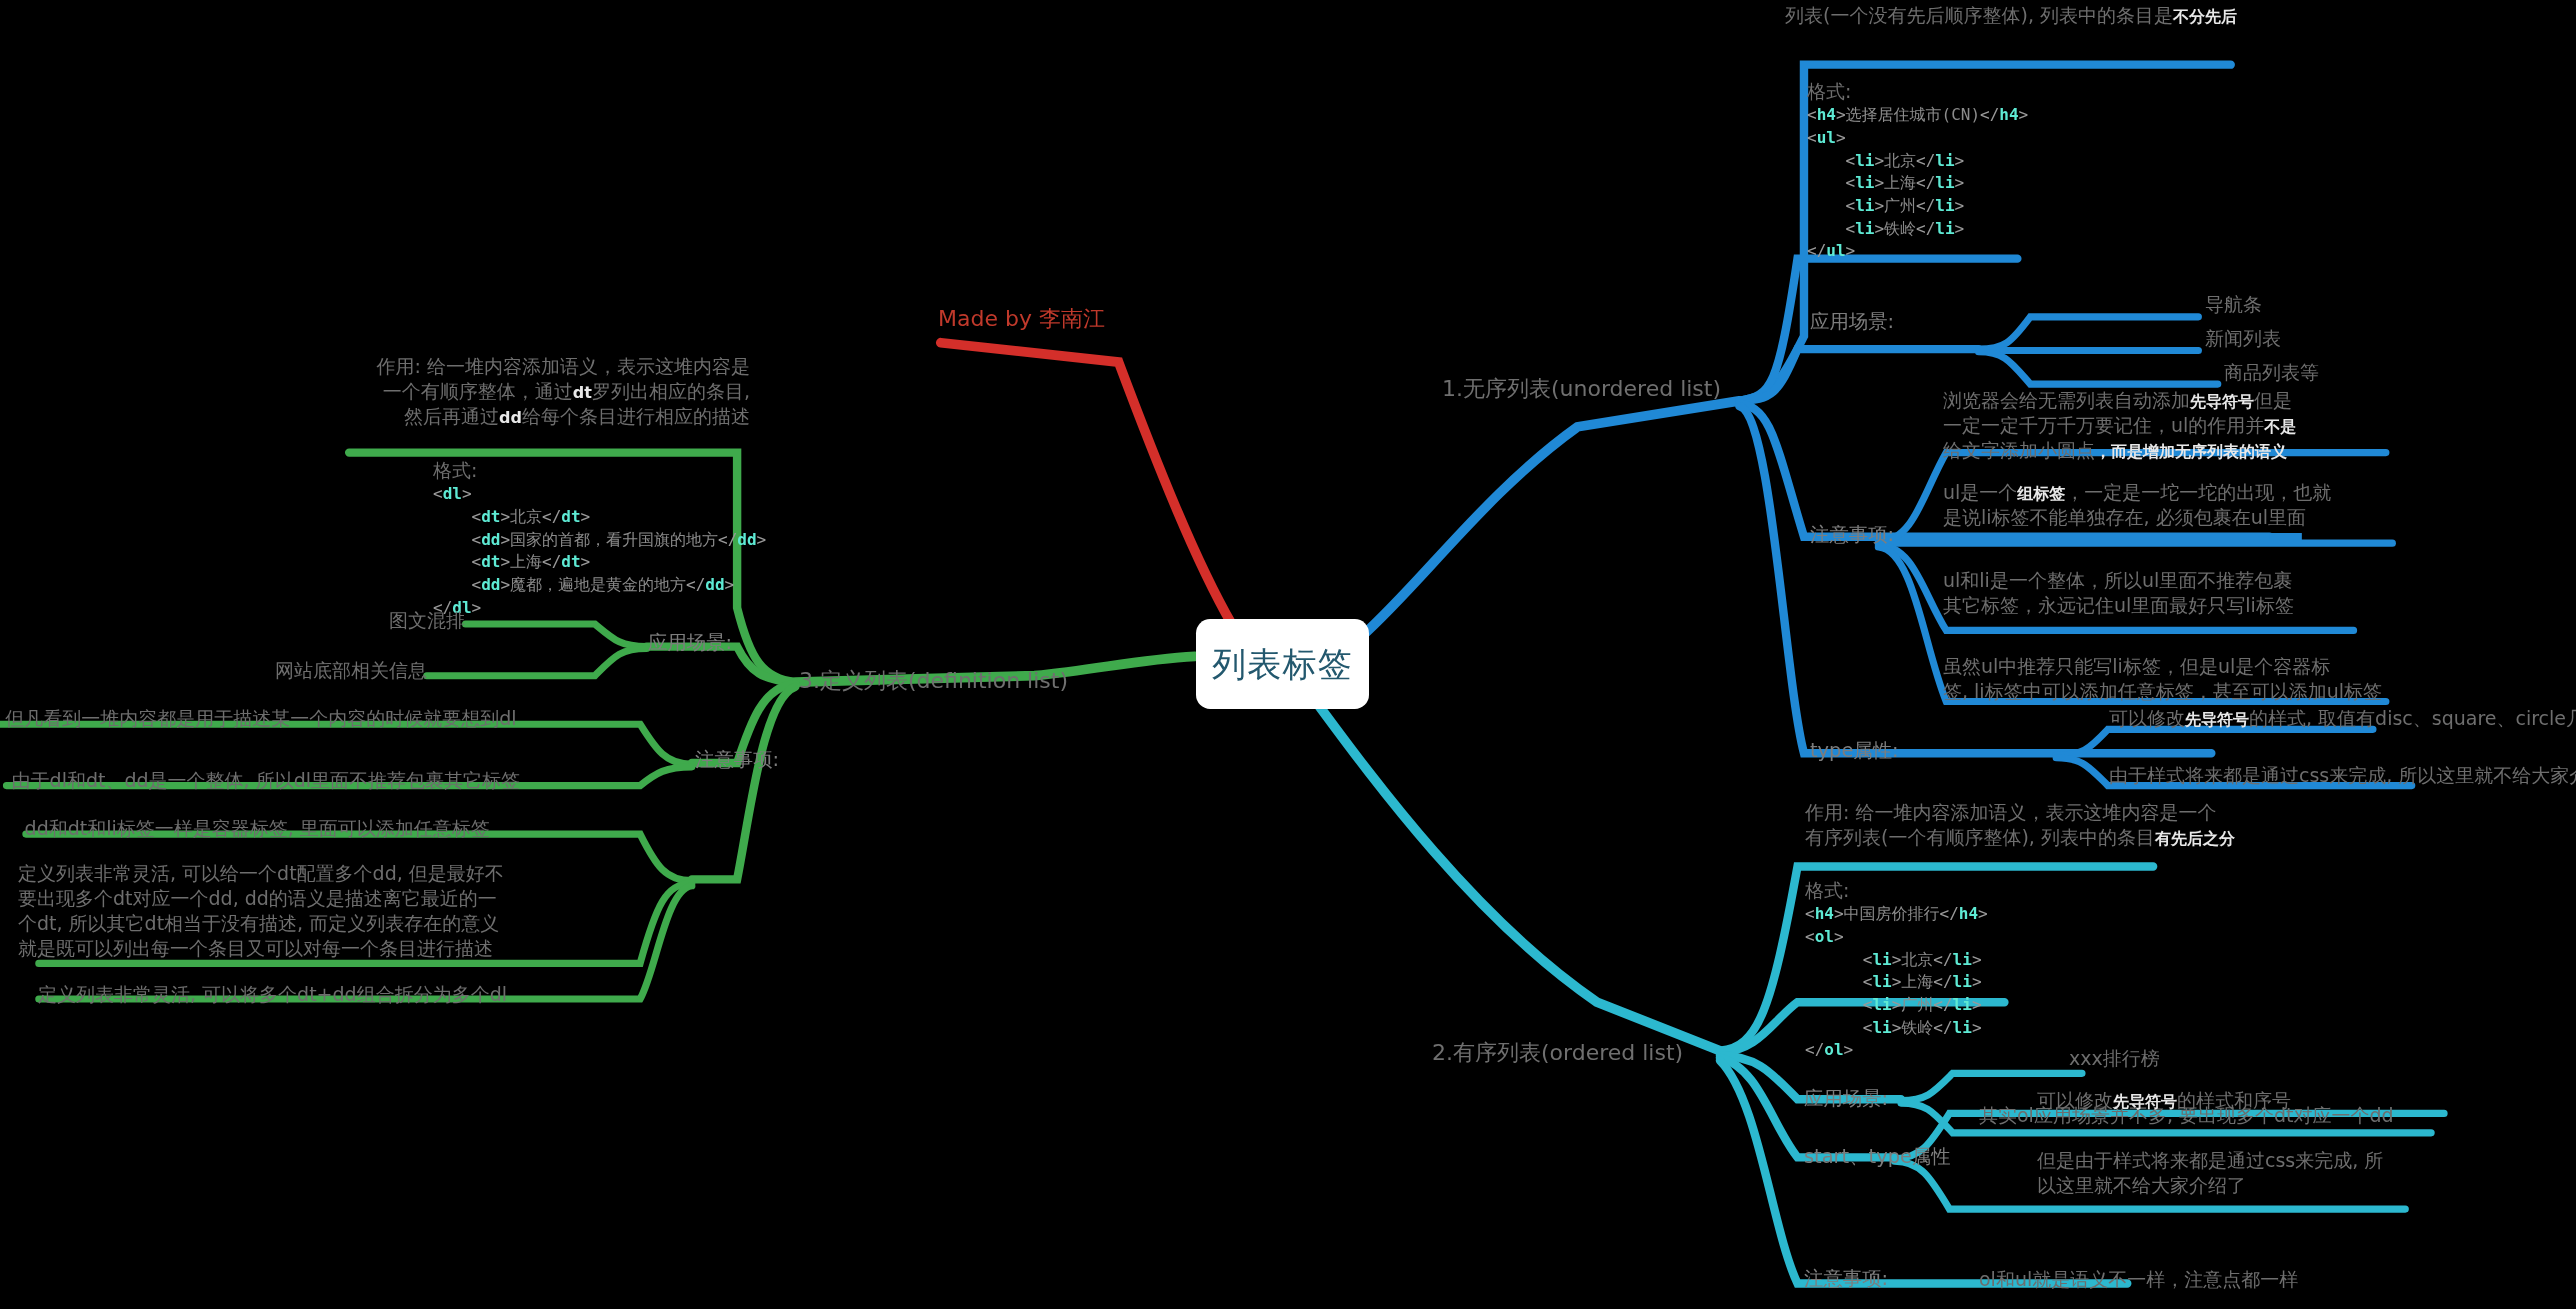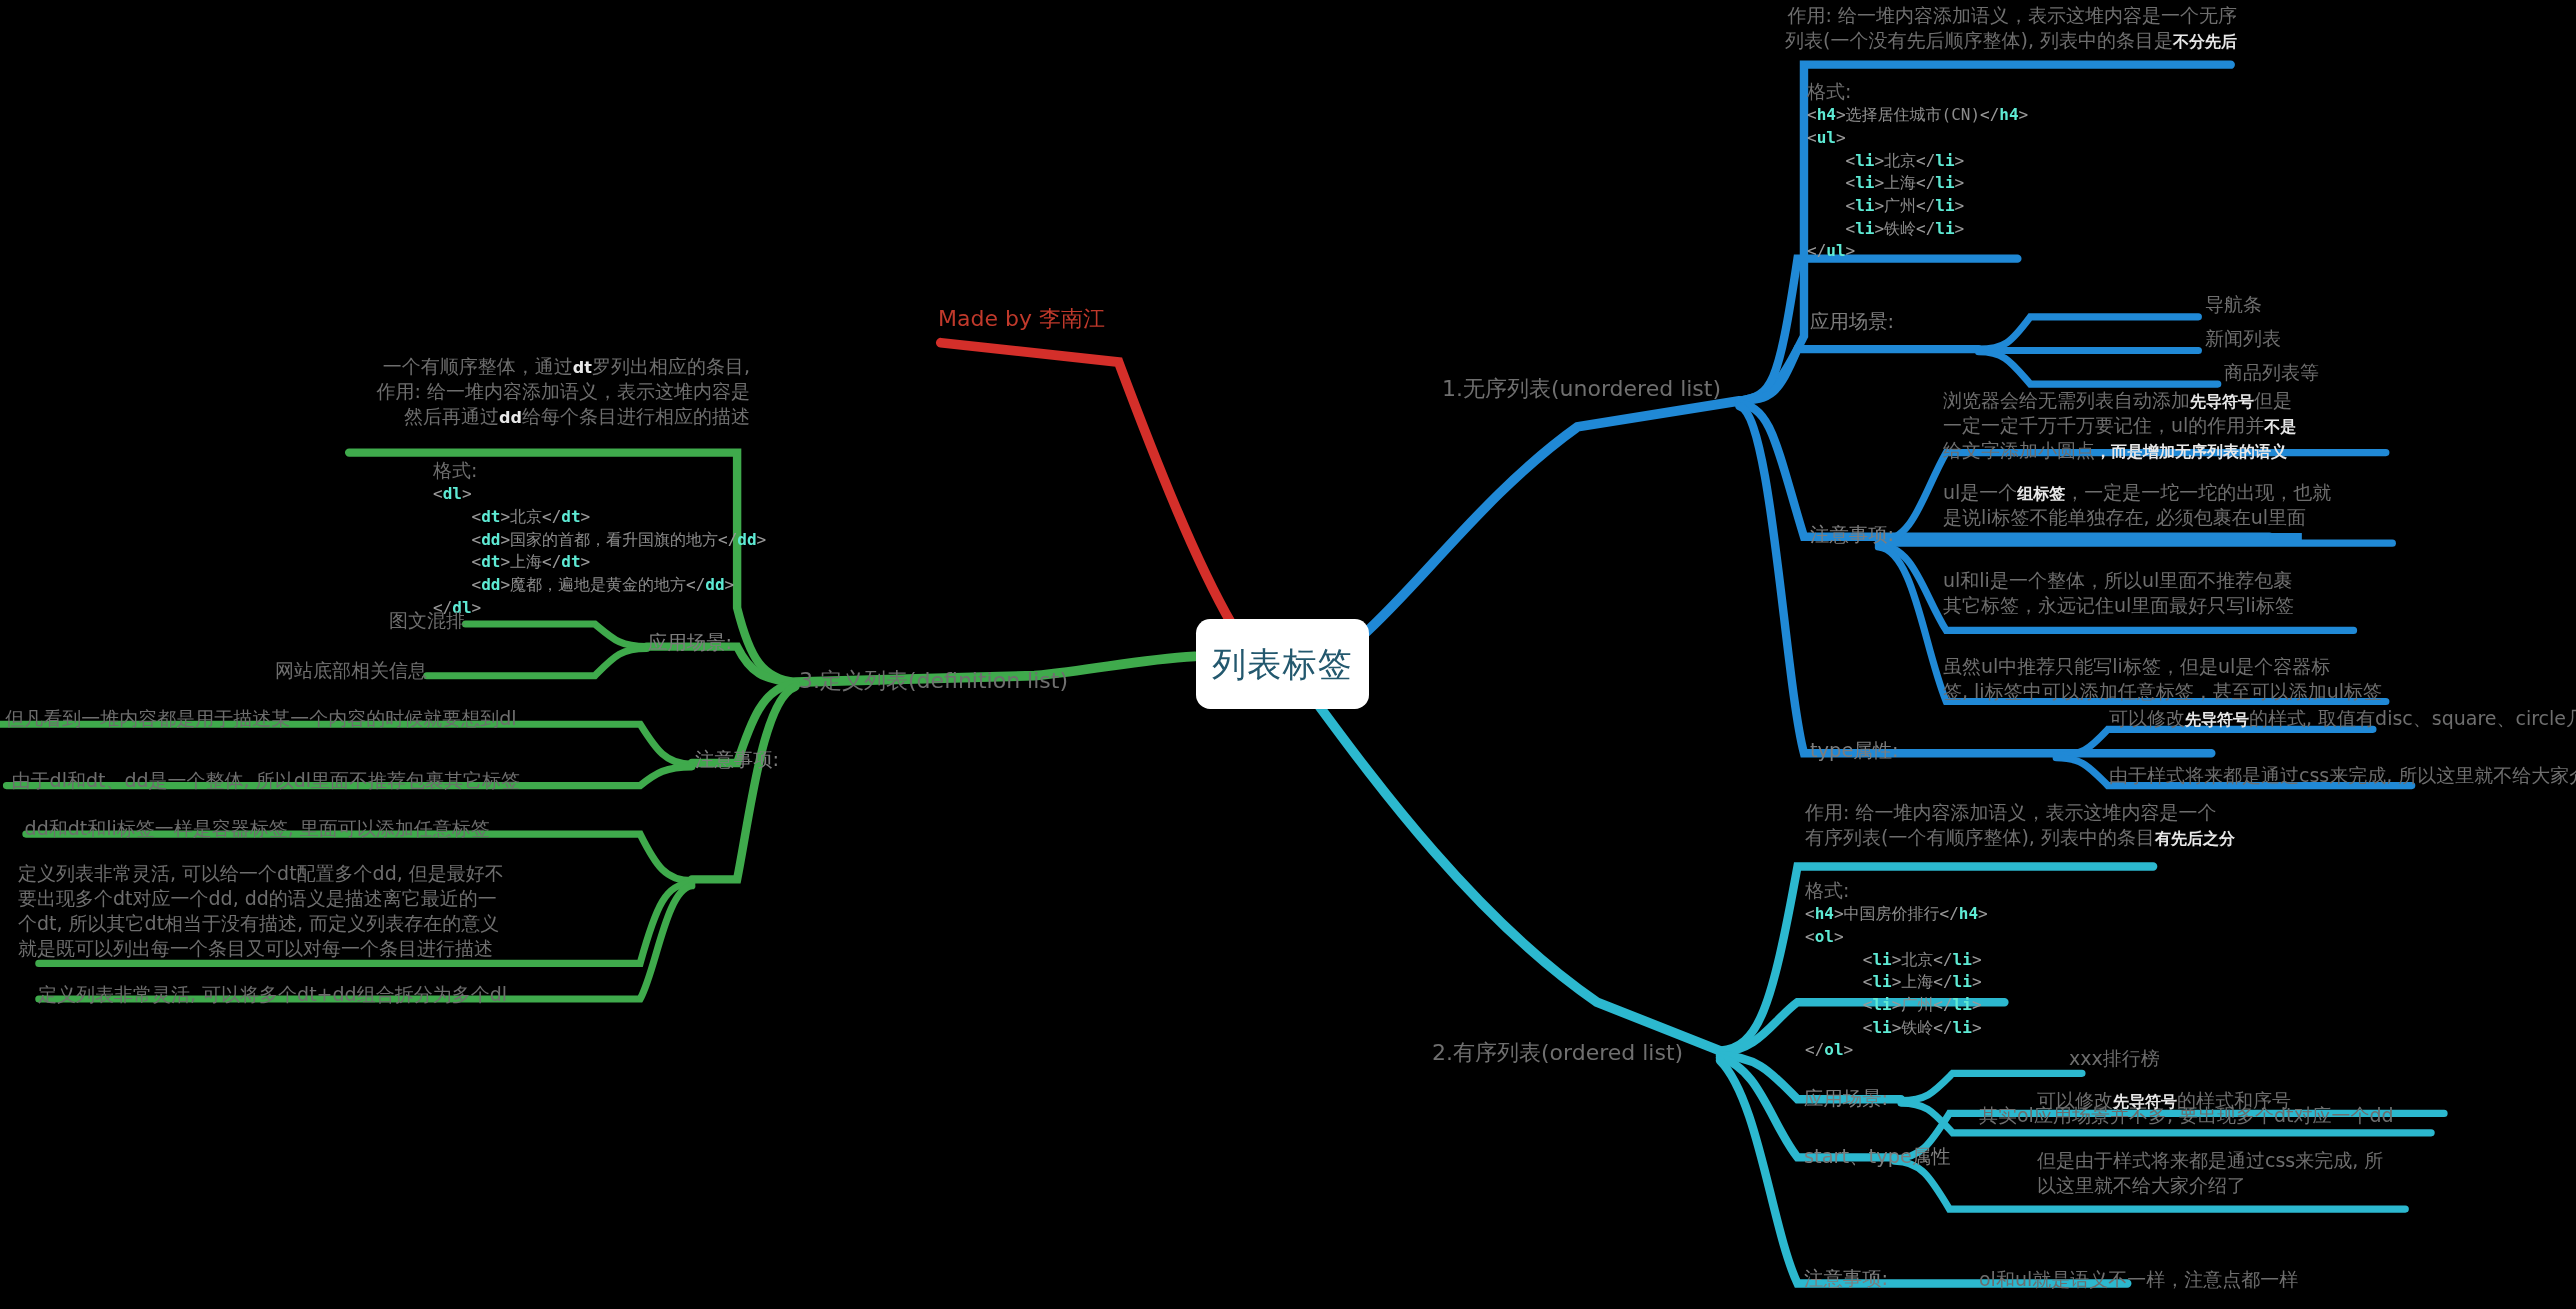--- a/index.html
+++ b/index.html
@@ -86,21 +86,20 @@
 
 <div id="central" class="node">
   <span>列表标签</span>
 </div>
 
 <div class="node mt-red" style="left:938px;top:304px;">Made by 李南江</div>
 
 <div class="node main-title" style="left:1442px;top:374px;">1.无序列表(unordered list)</div>
 
 <div class="wrapnode ta-r" style="left:1474px;top:3.2px;width:763px;">
-  <div class="leaf">作用: 给一堆内容添加语义，表示这堆内容是一个无序</div>
   <div class="leaf"><span>列表(一个没有先后顺序整体), 列表中的条目是</span><span class="hl">不分先后</span></div>
 </div>
 
 <div class="wrapnode" style="left:1807px;top:79px;">
   <div class="cap">格式:</div>
   <div class="code"><span class="b">&lt;</span><span class="t">h4</span><span class="b">&gt;</span>选择居住城市(CN)<span class="b">&lt;/</span><span class="t">h4</span><span class="b">&gt;</span>
 <span class="b">&lt;</span><span class="t">ul</span><span class="b">&gt;</span>
     <span class="b">&lt;</span><span class="t">li</span><span class="b">&gt;</span>北京<span class="b">&lt;/</span><span class="t">li</span><span class="b">&gt;</span>
     <span class="b">&lt;</span><span class="t">li</span><span class="b">&gt;</span>上海<span class="b">&lt;/</span><span class="t">li</span><span class="b">&gt;</span>
     <span class="b">&lt;</span><span class="t">li</span><span class="b">&gt;</span>广州<span class="b">&lt;/</span><span class="t">li</span><span class="b">&gt;</span>
@@ -168,22 +167,22 @@
   <div class="leaf">但是由于样式将来都是通过css来完成, 所</div>
   <div class="leaf">以这里就不给大家介绍了</div>
 </div>
 
 <div class="node lvl2" style="left:1804px;top:1266px;">注意事项:</div>
 <div class="node leaf" style="left:1979px;top:1267px;">ol和ul就是语义不一样，注意点都一样</div>
 
 <div class="node main-title" style="left:799px;top:666px;">3.定义列表(definition list)</div>
 
 <div class="wrapnode ta-r" style="left:168px;top:354px;width:582px;">
+  <div class="leaf">作用: 给一堆内容添加语义，表示这堆内容是</div>
   <div class="leaf"><span>一个有顺序整体，通过</span><span class="hl">dt</span><span>罗列出相应的条目,</span></div>
-  <div class="leaf">作用: 给一堆内容添加语义，表示这堆内容是</div>
   <div class="leaf"><span>然后再通过</span><span class="hl">dd</span><span>给每个条目进行相应的描述</span></div>
 </div>
 
 <div class="wrapnode" style="left:433px;top:458px;">
   <div class="cap">格式:</div>
   <div class="code"><span class="b">&lt;</span><span class="t">dl</span><span class="b">&gt;</span>
     <span class="b">&lt;</span><span class="t">dt</span><span class="b">&gt;</span>北京<span class="b">&lt;/</span><span class="t">dt</span><span class="b">&gt;</span>
     <span class="b">&lt;</span><span class="t">dd</span><span class="b">&gt;</span>国家的首都，看升国旗的地方<span class="b">&lt;/</span><span class="t">dd</span><span class="b">&gt;</span>
     <span class="b">&lt;</span><span class="t">dt</span><span class="b">&gt;</span>上海<span class="b">&lt;/</span><span class="t">dt</span><span class="b">&gt;</span>
     <span class="b">&lt;</span><span class="t">dd</span><span class="b">&gt;</span>魔都，遍地是黄金的地方<span class="b">&lt;/</span><span class="t">dd</span><span class="b">&gt;</span>

